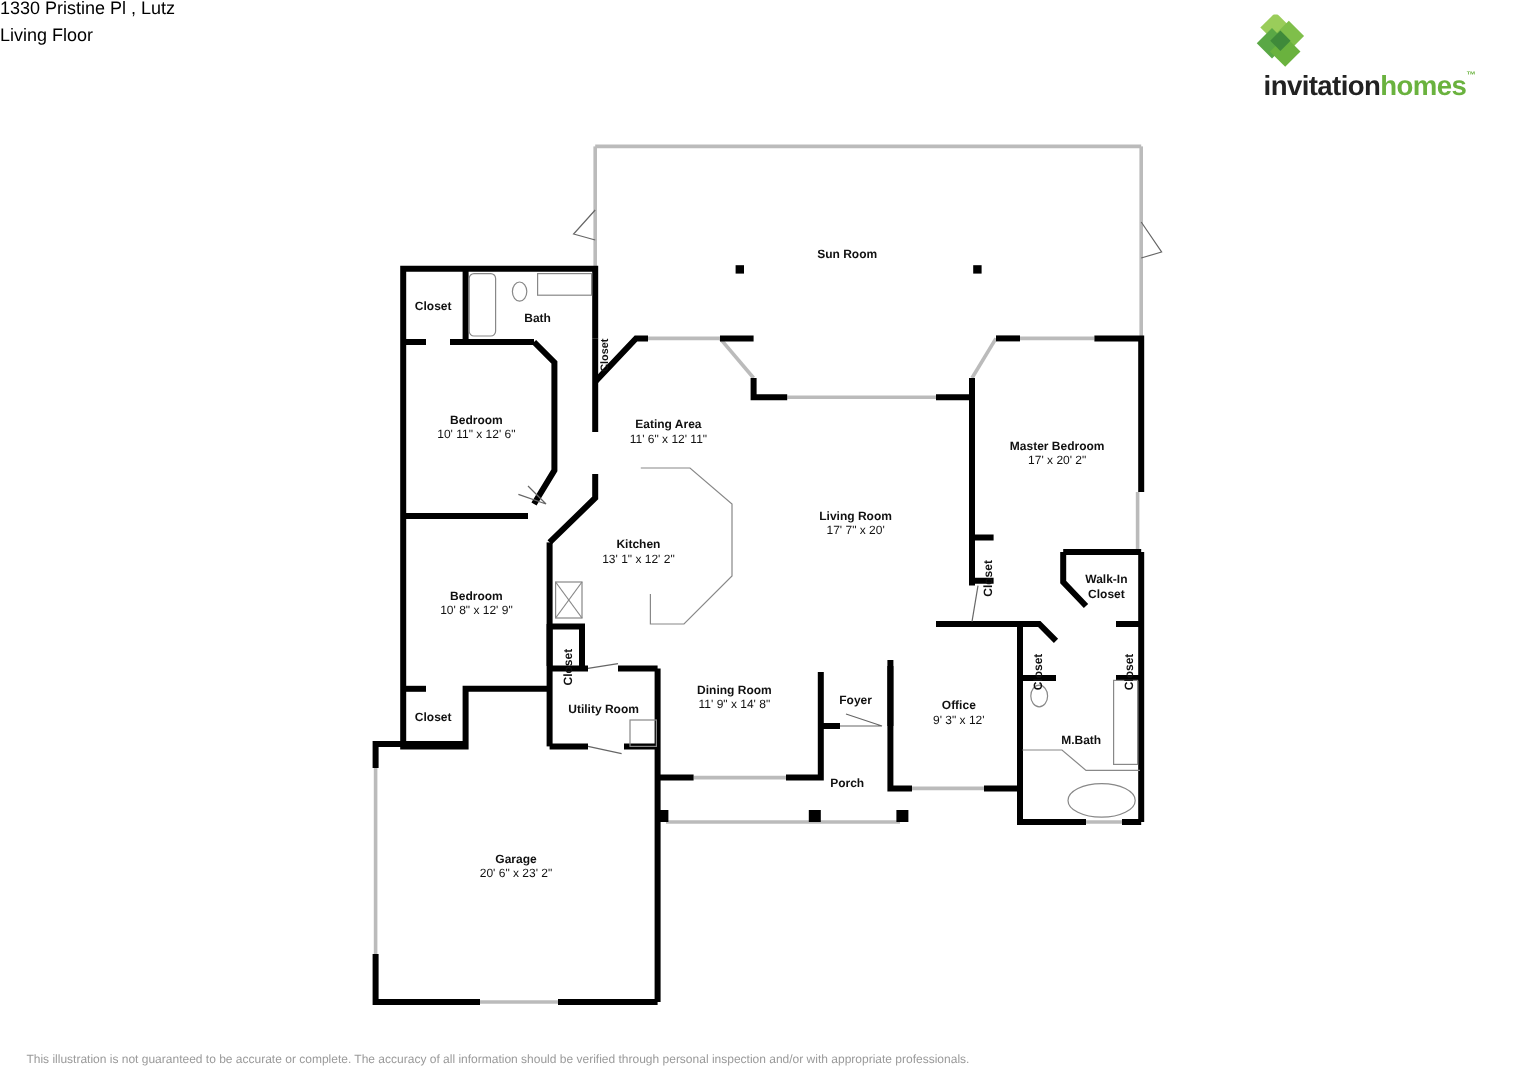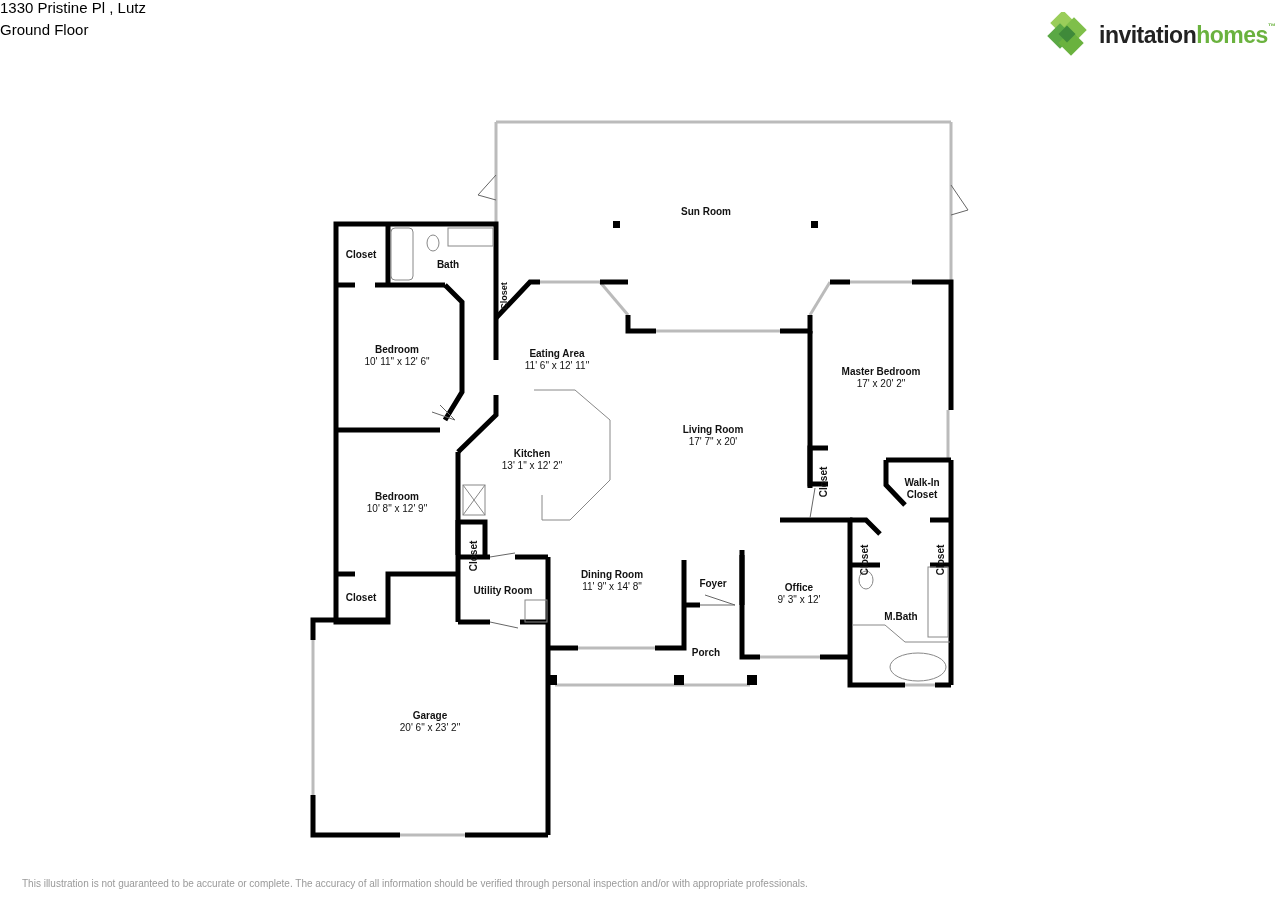--- a/index.html
+++ b/index.html
@@ -1,33 +1,33 @@
 <!DOCTYPE html>
 <html><head>
 <meta charset="utf-8">
 <style>
   html,body{margin:0;padding:0;background:#fff;}
   body{width:1280px;height:903px;position:relative;overflow:hidden;font-family:"Liberation Sans",sans-serif;color:#000;}
   .hdr{position:absolute;left:0;top:-3px;font-size:15px;line-height:22px;}
-  .logo{position:absolute;left:1045px;top:12px;display:flex;align-items:center;}
+  .logo{position:absolute;left:1045px;top:12px;display:flex;flex-direction:column;}
   .logo-text{font-size:23px;font-weight:bold;letter-spacing:-0.5px;margin-left:8px;}
   .logo-text .a{color:#222;}
   .logo-text .b{color:#6ab23e;}
   .disc{position:absolute;left:22px;top:876px;font-size:10px;line-height:16px;color:#9a9a9a;}
   svg.plan{position:absolute;left:0;top:0;}
   .lbl{font-family:"Liberation Sans",sans-serif;font-size:10px;font-weight:bold;fill:#111;text-anchor:middle;}
   .dim{font-family:"Liberation Sans",sans-serif;font-size:10px;fill:#111;text-anchor:middle;}
   .sm{font-size:9px;}
 </style>
 </head>
 <body>
 
 <div class="hdr">
   <div>1330 Pristine Pl , Lutz</div>
-  <div>Ground Floor</div>
+  <div>Living Floor</div>
 </div>
 
 <div class="logo">
   <svg width="46" height="46" viewBox="0 0 46 46">
     <rect x="9" y="2" width="18" height="18" transform="rotate(45 18 11)" fill="#9acd5a"></rect>
     <rect x="20" y="9" width="18" height="18" transform="rotate(45 29 18)" fill="#7fbf4a"></rect>
     <rect x="6" y="15" width="18" height="18" transform="rotate(45 15 24)" fill="#5aa845"></rect>
     <rect x="17" y="22" width="18" height="18" transform="rotate(45 26 31)" fill="#6ab23e"></rect>
     <rect x="16" y="16" width="12" height="12" transform="rotate(45 22 22)" fill="#3f8a3a"></rect>
   </svg>

